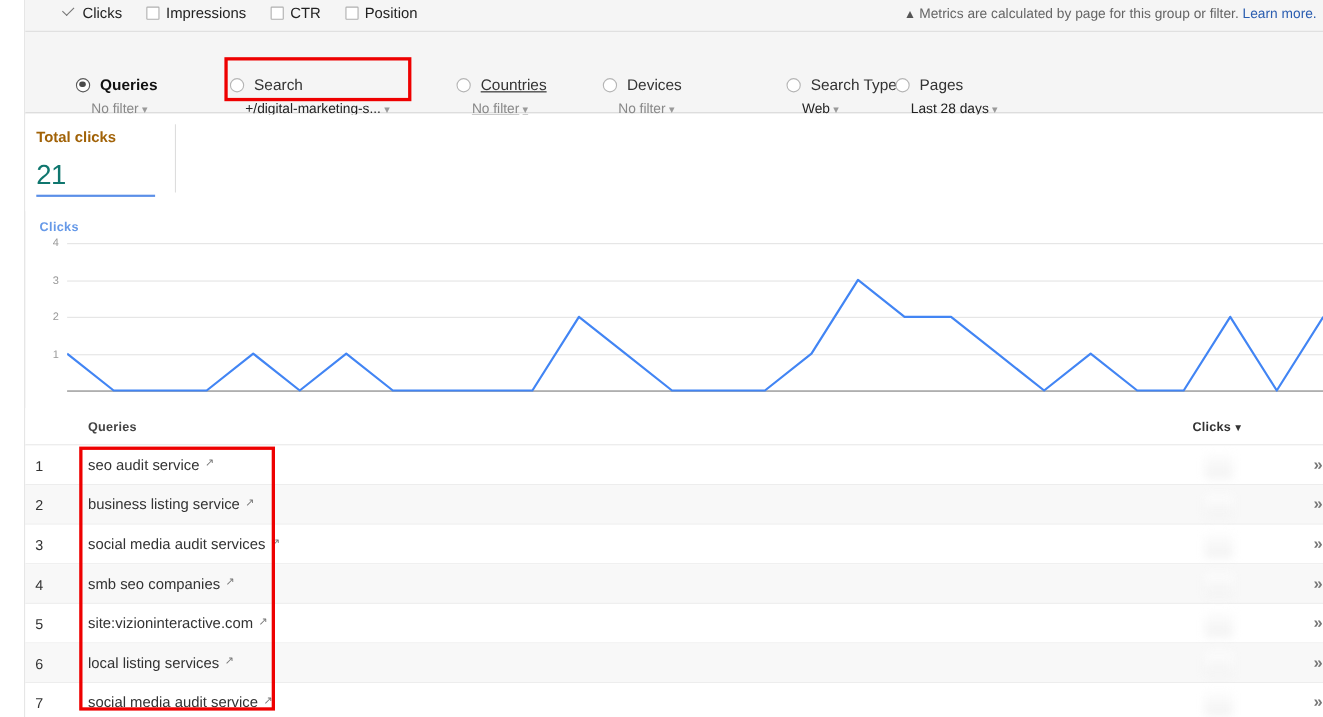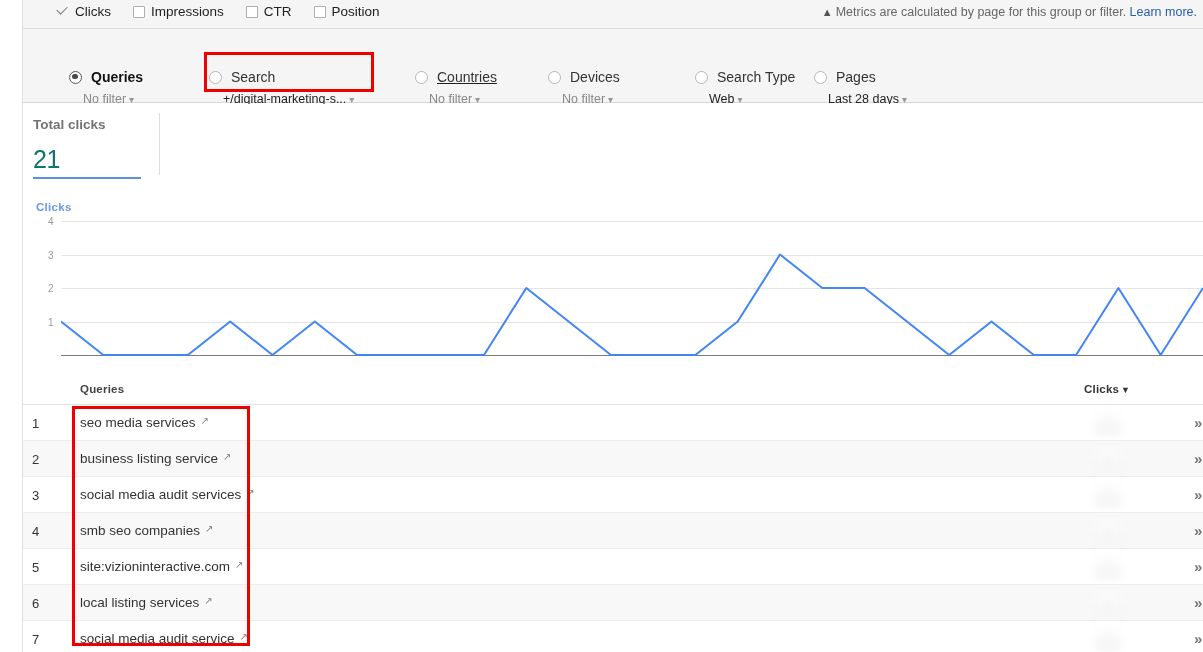--- a/index.html
+++ b/index.html
@@ -78,21 +78,21 @@
   .caret{color:#999;font-size:10px;margin-left:3px;}
 
   
   .redbox{position:absolute;border:3px solid #ee0000;box-sizing:border-box;pointer-events:none;}
 
   
   .totals{
     position:absolute;left:23px;top:104px;width:1180px;height:88px;background:#fff;
   }
   .total-cell{position:absolute;left:10px;top:13px;width:108px;}
-  .total-title{font-size:13.5px;font-weight:bold;color:#737373;}
+  .total-title{font-size:13.5px;font-weight:bold;color:#a16207;}
   .total-value{font-size:25px;color:#0f766e;margin-top:13px;letter-spacing:-.5px;}
   .total-underline{
     position:absolute;left:10px;top:73px;width:108px;height:2px;background:#5b8fe8;
   }
   .total-divider{
     position:absolute;left:136px;top:9px;width:1px;height:62px;background:#ddd;
   }
 
   
   .chart-wrap{position:absolute;left:23px;top:198px;width:1180px;height:172px;}
@@ -195,21 +195,21 @@
           </div>
           <div class="dim-sub"><span>No filter</span><span class="caret">▾</span></div>
         </div>
         <div class="dim" style="left: 525px;">
           <div class="dim-head">
             <span class="radio"></span>
             <span class="dim-label">Devices</span>
           </div>
           <div class="dim-sub"><span>No filter</span><span class="caret">▾</span></div>
         </div>
-        <div class="dim" style="left: 672px;">
+        <div class="dim" style="left: 692px;">
           <div class="dim-head">
             <span class="radio"></span>
             <span class="dim-label">Search Type</span>
           </div>
           <div class="dim-sub active"><span>Web</span><span class="caret">▾</span></div>
         </div>
         <div class="dim" style="left: 791px;">
           <div class="dim-head">
             <span class="radio"></span>
             <span class="dim-label">Pages</span>
@@ -249,21 +249,21 @@
   </div>
 
   <div class="table">
     <div class="thead">
       <div class="th-queries">Queries</div>
       <div class="th-clicks"><span>Clicks</span><span class="sort-tri">▼</span></div>
     </div>
     <div id="tbody">
         <div class="trow">
           <div class="rank">1</div>
-          <div class="qtext"><span>seo media services</span><span class="ext">↗</span></div>
+          <div class="qtext"><span>seo audit service</span><span class="ext">↗</span></div>
           <div class="clicksval"></div>
           <div class="chev">»</div>
         </div>
         <div class="trow alt">
           <div class="rank">2</div>
           <div class="qtext"><span>business listing service</span><span class="ext">↗</span></div>
           <div class="clicksval"></div>
           <div class="chev">»</div>
         </div>
         <div class="trow">

